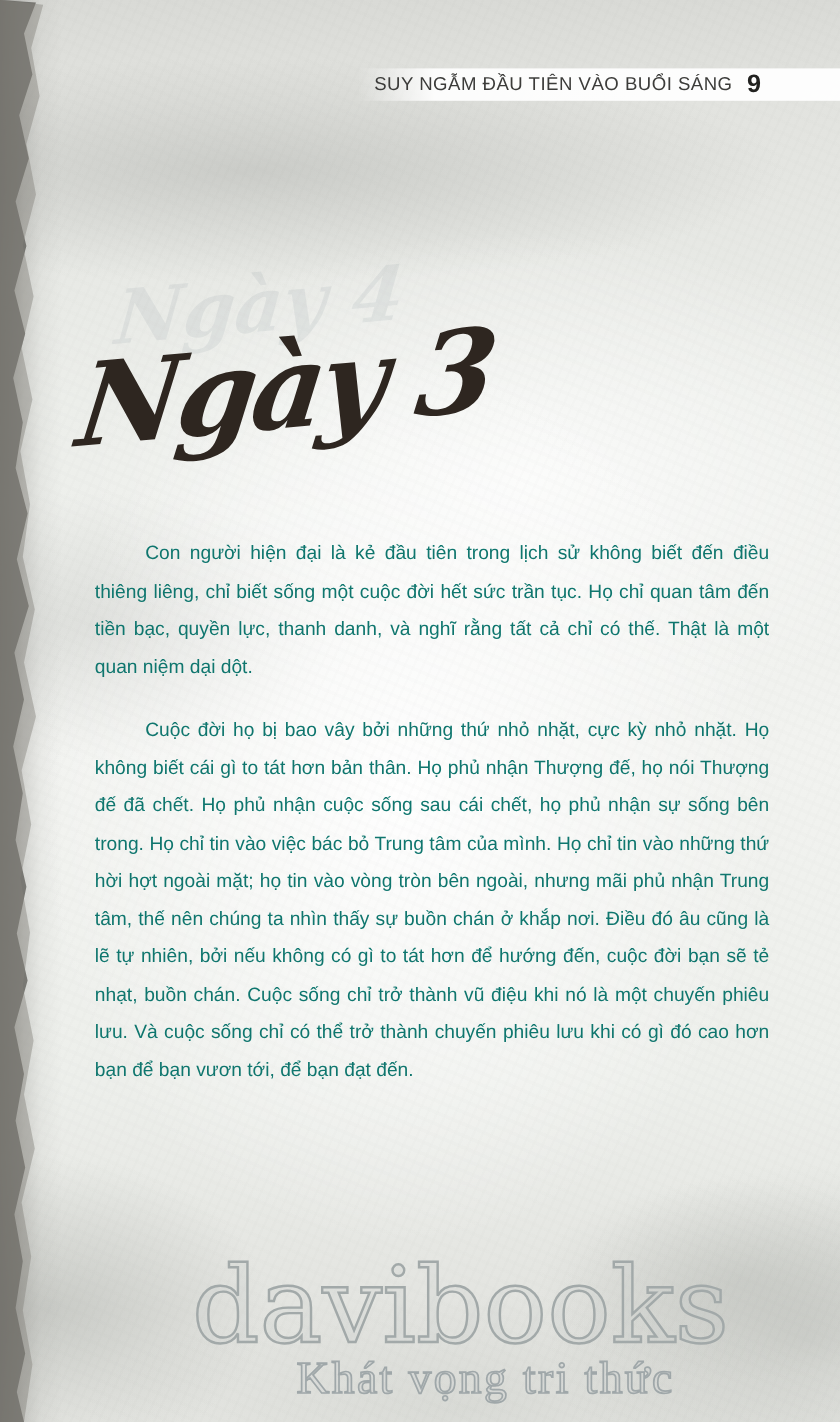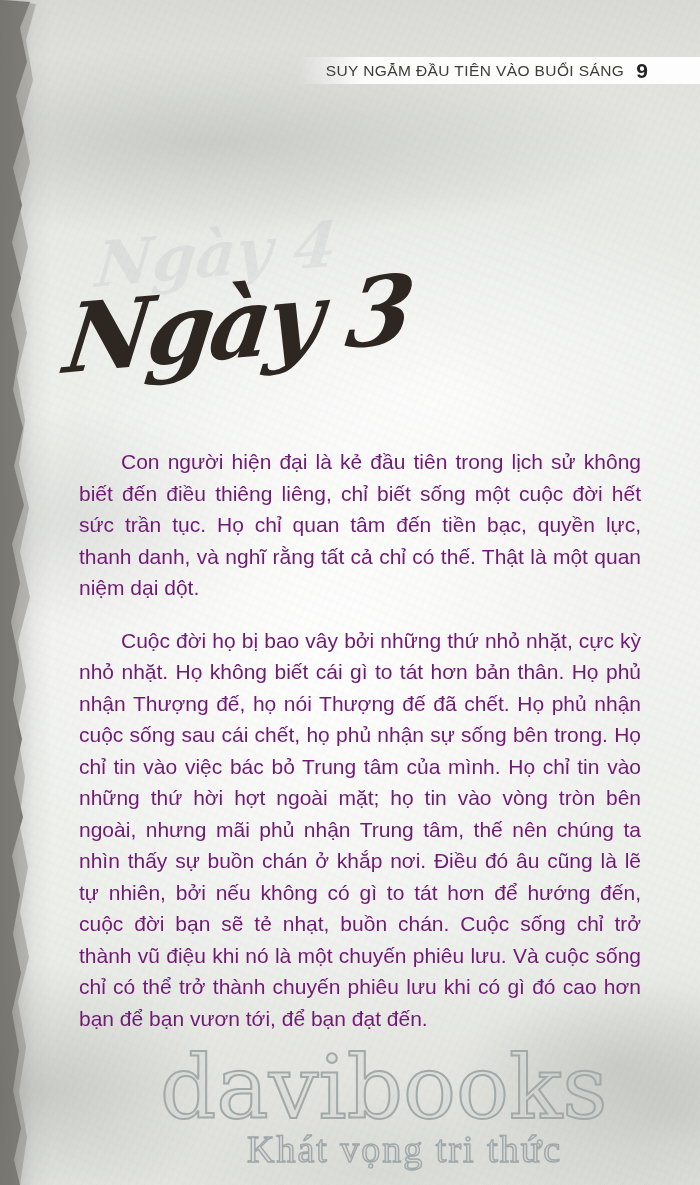--- a/index.html
+++ b/index.html
@@ -33,21 +33,21 @@
       repeating-linear-gradient(23deg, rgba(120,122,118,0.04) 0 3px, rgba(255,255,255,0) 3px 9px);
   }
   .torn-edge-svg{position:absolute;left:0;top:0;}
   .edge-shadow{
     position:absolute;left:0;top:0;bottom:0;width:52px;pointer-events:none;
     background:linear-gradient(to right, rgba(70,68,64,0.45), rgba(120,118,114,0.22) 20px, rgba(160,160,156,0.10) 34px, rgba(160,160,156,0) 52px);
   }
   .header{
     position:absolute;top:57px;right:0;width:402px;height:27px;
     background:linear-gradient(to right, rgba(255,255,255,0), rgba(255,255,255,0.92) 16%, rgba(255,255,255,0.95));
-    display:flex;align-items:center;justify-content:flex-end;
+    display:flex;align-items:center;justify-content:center;
     padding-right:52px;box-sizing:border-box;
   }
   .running-title{
     font-size:15.5px;color:#3c3c3a;letter-spacing:0.4px;white-space:nowrap;
   }
   .page-number{
     font-size:21px;font-weight:bold;color:#222220;margin-left:12px;line-height:1;
   }
   .ghost-title{
     position:absolute;left:96px;top:218px;
@@ -63,21 +63,21 @@
     font-style:italic;font-weight:bold;
     font-size:95px;line-height:1;
     color:#2e2620;
     letter-spacing:-4px;
     transform:rotate(-5deg) skewX(-12deg);
     transform-origin:left bottom;
     white-space:nowrap;
   }
   .body-text{
     position:absolute;left:79px;top:446px;width:562px;
-    font-size:21px;line-height:31.5px;color:#701a75;
+    font-size:16px;line-height:31.5px;color:#0f766e;
     text-align:justify;
   }
   .body-text p{margin:0 0 21px 0;text-indent:42px;}
   .watermark-brand{
     position:absolute;left:160px;top:1044px;
     font-family:"DejaVu Serif","Liberation Serif",serif;
     font-size:88px;line-height:1;letter-spacing:0px;
     color:rgba(196,202,202,0.18);
     -webkit-text-stroke:2px #a2a9a9;
     white-space:nowrap;

